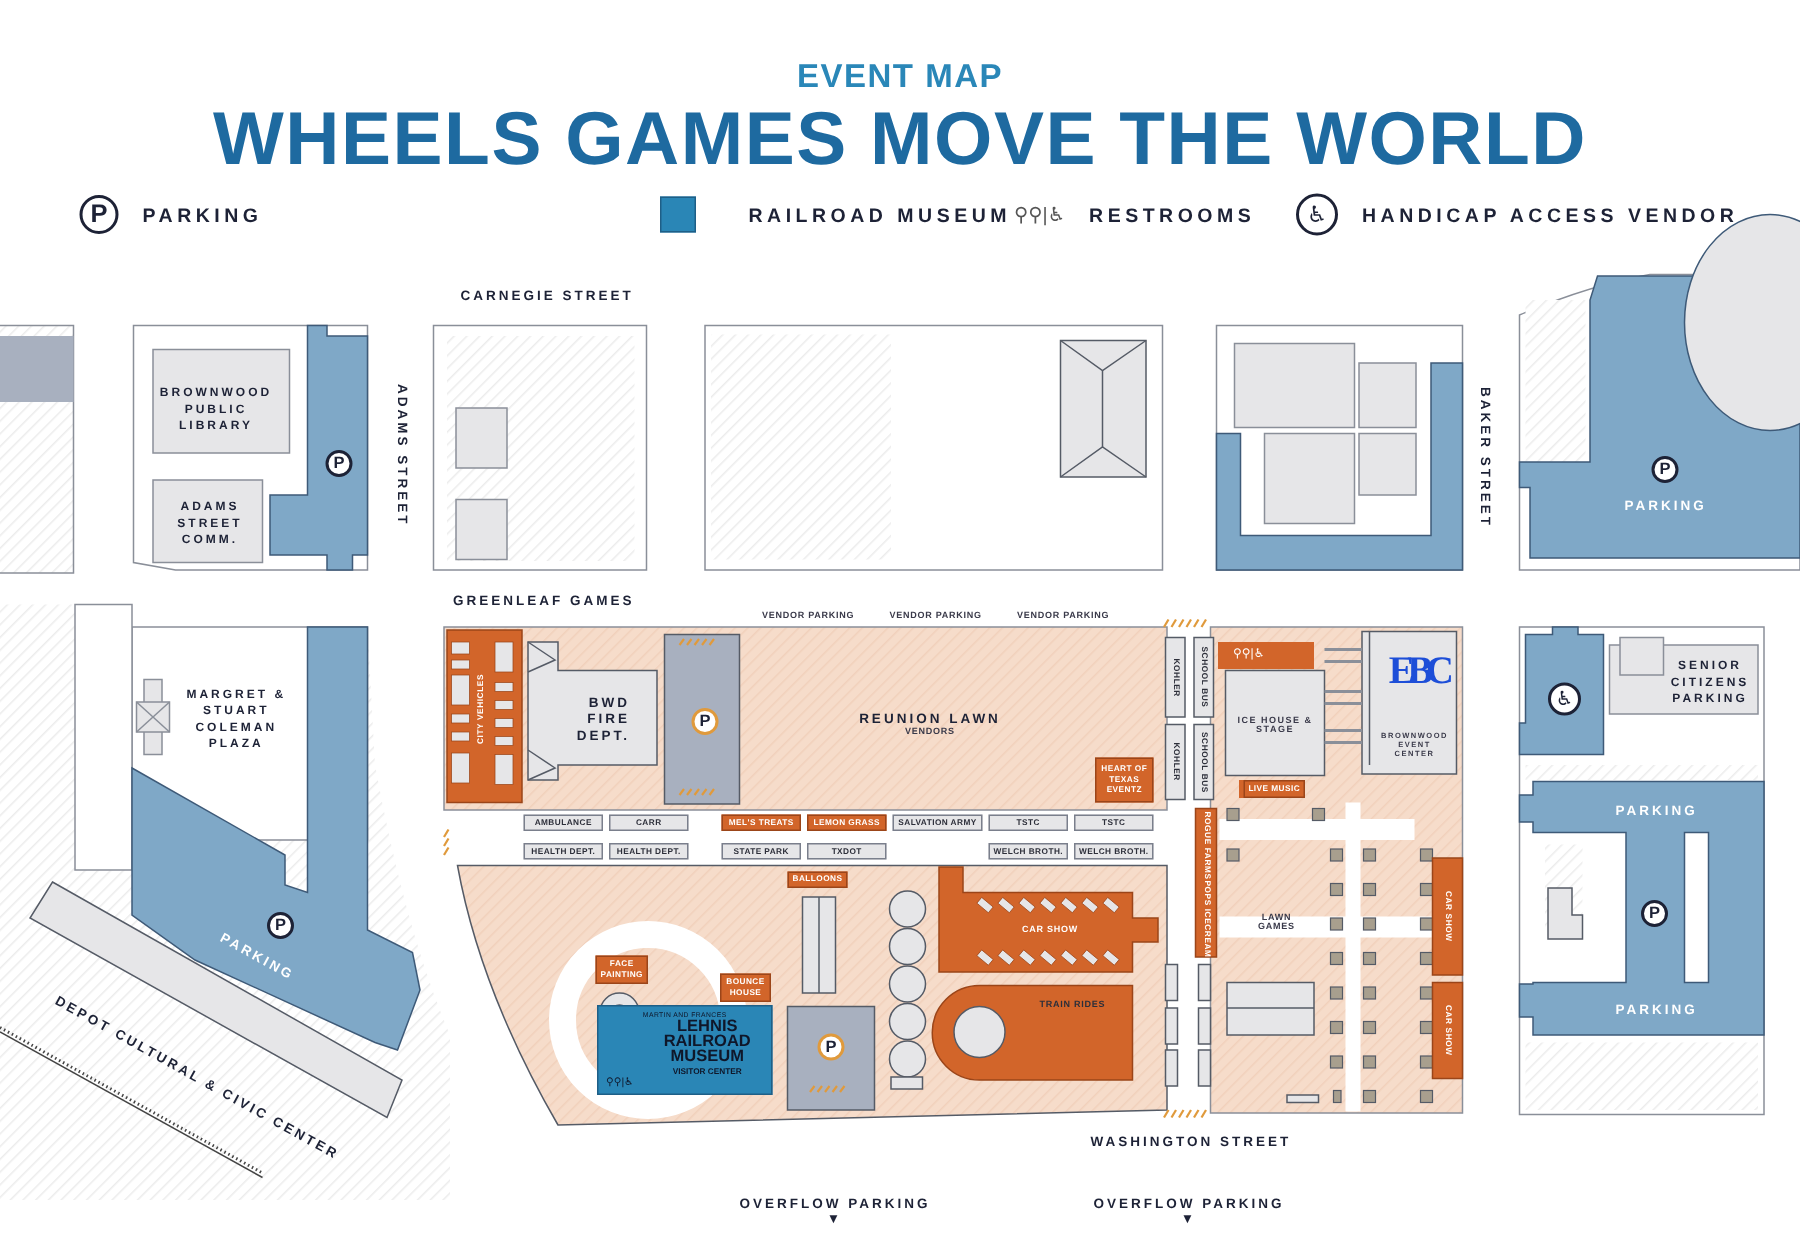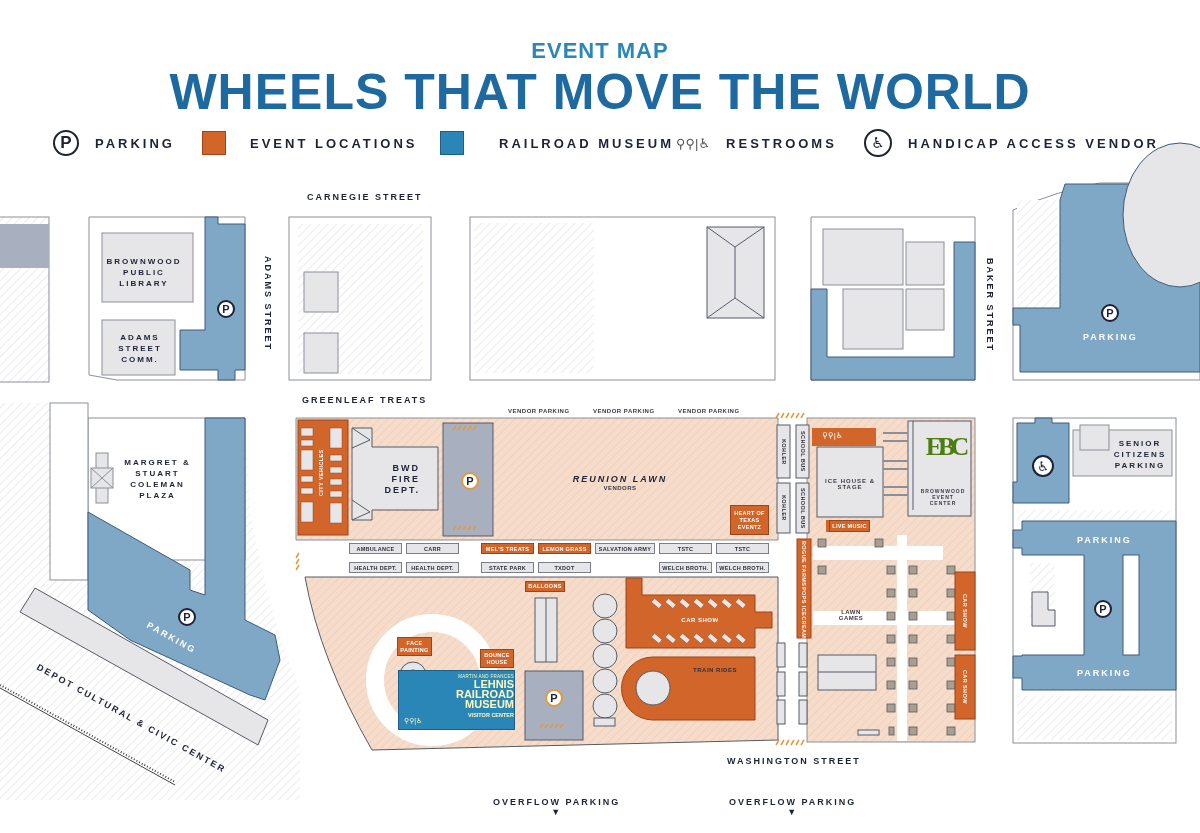--- a/index.html
+++ b/index.html
@@ -16,21 +16,21 @@
   .lbl{position:absolute;font-size:9px;letter-spacing:2px;font-weight:600;color:#1d2236;text-align:center;white-space:nowrap;line-height:11px;}
   .lbl-sm{position:absolute;font-size:6px;letter-spacing:.5px;font-weight:700;color:#3a3a4a;text-align:center;white-space:nowrap;}
   .chip{position:absolute;height:11px;border:1px solid #7a7f8c;background:#e6e6e8;font-size:5.5px;font-weight:700;color:#2d2f3a;display:flex;align-items:center;justify-content:center;letter-spacing:.3px;white-space:nowrap;box-sizing:border-box;}
   .chip.o{background:#d2652a;border-color:#9b4519;color:#fff;}
   .orange-box{position:absolute;background:#d2652a;border:1px solid #9b4519;color:#fff;font-size:5.5px;font-weight:700;text-align:center;display:flex;align-items:center;justify-content:center;line-height:7px;box-sizing:border-box;letter-spacing:.3px;}
   .vert{position:absolute;writing-mode:vertical-rl;font-size:9px;letter-spacing:2px;font-weight:600;color:#1d2236;white-space:nowrap;}
   .vert-sm{position:absolute;writing-mode:vertical-rl;font-size:5.5px;letter-spacing:.4px;font-weight:700;white-space:nowrap;display:flex;align-items:center;justify-content:center;box-sizing:border-box;}
   .pmark{position:absolute;width:18px;height:18px;border-radius:50%;background:#fff;border:2px solid #1d2236;box-sizing:border-box;font-size:11px;font-weight:900;display:flex;align-items:center;justify-content:center;color:#1d2236;}
   .pmark.no{border-color:#e09a3c;}
   .white-lbl{position:absolute;font-size:9px;letter-spacing:2px;font-weight:600;color:#fff;white-space:nowrap;}
-  .museum{position:absolute;background:#2a86b6;color:#fef9c3;text-align:right;}
+  .museum{position:absolute;background:#2a86b6;color:#0f172a;text-align:center;}
   .arrow{display:block;font-size:9px;line-height:9px;}
 </style>
 </head>
 <body>
 
 <svg class="map" width="1200" height="833" viewBox="0 0 1200 833">
   <defs>
     <pattern id="hatch" width="6" height="6" patternUnits="userSpaceOnUse" patternTransform="rotate(45)">
       <rect width="6" height="6" fill="#ffffff"></rect>
       <line x1="0" y1="0" x2="0" y2="6" stroke="#ececec" stroke-width="2"></line>
@@ -284,58 +284,54 @@
     <rect x="666" y="636" width="10" height="5" transform="rotate(40 671 638)"></rect>
     <rect x="680" y="636" width="10" height="5" transform="rotate(40 685 638)"></rect>
     <rect x="694" y="636" width="10" height="5" transform="rotate(40 699 638)"></rect>
     <rect x="708" y="636" width="10" height="5" transform="rotate(40 713 638)"></rect>
     <rect x="722" y="636" width="10" height="5" transform="rotate(40 727 638)"></rect>
     <rect x="736" y="636" width="10" height="5" transform="rotate(40 741 638)"></rect>
   </g>
 </svg>
 
 <div class="abs header-sub">EVENT MAP</div>
-<div class="abs header-title">WHEELS THAT MOVE THE WORLD</div>
+<div class="abs header-title">WHEELS GAMES MOVE THE WORLD</div>
 
 <div class="abs legend">
   <div class="lg-item" style="left:53px;">
     <div class="p-circle">P</div>
     <span class="lg-label">PARKING</span>
-  </div>
-  <div class="lg-item" style="left:202px;">
-    <div class="sw" style="background:#d2652a;border:1px solid #9b4519;"></div>
-    <span class="lg-label" style="margin-left:24px;">EVENT LOCATIONS</span>
   </div>
   <div class="lg-item" style="left:440px;">
     <div class="sw" style="background:#2a86b6;border:1px solid #1e5f87;"></div>
     <span class="lg-label" style="margin-left:24px;padding-left:11px;">RAILROAD MUSEUM</span>
   </div>
   <div class="lg-item" style="left:676px;">
     <span style="font-size:13px;color:#555;">⚲⚲|♿</span>
     <span class="lg-label">RESTROOMS</span>
   </div>
   <div class="lg-item" style="left:864px;">
     <div class="p-circle" style="font-size:15px;font-weight:400;width:28px;height:28px;">♿</div>
     <span class="lg-label">HANDICAP ACCESS VENDOR</span>
   </div>
 </div>
 
 <div class="lbl" style="left:307px;top:192px;">CARNEGIE STREET</div>
 <div class="vert" style="left:263px;top:256px;">ADAMS STREET</div>
 <div class="vert" style="left:985px;top:258px;">BAKER STREET</div>
-<div class="lbl" style="left:302px;top:395px;">GREENLEAF TREATS</div>
+<div class="lbl" style="left:302px;top:395px;">GREENLEAF GAMES</div>
 <div class="lbl" style="left:727px;top:756px;">WASHINGTON STREET</div>
 
 <div class="lbl" style="left:104px;top:256px;width:80px;white-space:normal;font-size:8px;">BROWNWOOD PUBLIC LIBRARY</div>
 <div class="lbl" style="left:104px;top:332px;width:72px;white-space:normal;font-size:8px;">ADAMS STREET COMM.</div>
 <div class="lbl" style="left:120px;top:457px;width:75px;white-space:normal;font-size:8px;">MARGRET &amp; STUART COLEMAN PLAZA</div>
 <div class="lbl" style="left:40px;top:662px;transform:rotate(29deg);transform-origin:left top;font-size:9px;">DEPOT CULTURAL &amp; CIVIC CENTER</div>
 <div class="lbl" style="left:375px;top:463px;width:45px;white-space:normal;font-size:9px;text-align:right;">BWD FIRE DEPT.</div>
 <div class="lbl" style="left:1110px;top:438px;width:60px;white-space:normal;font-size:8px;">SENIOR CITIZENS PARKING</div>
-<div class="abs" style="left:925px;top:432px;width:40px;text-align:center;font-family:'Liberation Serif',serif;font-size:26px;font-weight:700;color:#4d7c0f;letter-spacing:-5px;">EBC</div>
+<div class="abs" style="left:925px;top:432px;width:40px;text-align:center;font-family:'Liberation Serif',serif;font-size:26px;font-weight:700;color:#1d4ed8;letter-spacing:-5px;">EBC</div>
 <div class="lbl-sm" style="left:918px;top:488px;width:50px;white-space:normal;font-size:5px;letter-spacing:1px;">BROWNWOOD EVENT CENTER</div>
 <div class="lbl-sm" style="left:822px;top:478px;width:56px;white-space:normal;letter-spacing:1px;">ICE HOUSE &amp; STAGE</div>
 <div class="abs" style="left:822px;top:431px;color:#fff;font-size:8px;">⚲⚲|♿</div>
 
 <div class="pmark" style="left:217px;top:300px;">P</div>
 <div class="pmark" style="left:1101px;top:304px;">P</div>
 <div class="white-lbl" style="left:1083px;top:332px;">PARKING</div>
 <div class="pmark" style="left:178px;top:608px;">P</div>
 <div class="white-lbl" style="left:150px;top:620px;transform:rotate(29deg);transform-origin:left top;">PARKING</div>
 <div class="pmark no" style="left:461px;top:472px;">P</div>
@@ -351,21 +347,21 @@
 
 <div class="lbl" style="left:493px;top:797px;">
   <span>OVERFLOW PARKING</span>
   <span class="arrow">▼</span>
 </div>
 <div class="lbl" style="left:729px;top:797px;">
   <span>OVERFLOW PARKING</span>
   <span class="arrow">▼</span>
 </div>
 
-<div class="lbl" style="left:560px;top:474px;width:120px;font-style:italic;">REUNION LAWN</div>
+<div class="lbl" style="left:560px;top:474px;width:120px;">REUNION LAWN</div>
 <div class="lbl-sm" style="left:560px;top:485px;width:120px;">VENDORS</div>
 <div class="vert-sm" style="left:313px;top:445px;width:16px;height:55px;color:#fff;transform:rotate(180deg);">CITY VEHICLES</div>
 <div class="orange-box" style="left:730px;top:505px;width:39px;height:30px;white-space:normal;">HEART OF TEXAS EVENTZ</div>
 <div class="orange-box" style="left:829px;top:520px;width:41px;height:12px;">LIVE MUSIC</div>
 <div class="lbl-sm" style="left:831px;top:609px;width:40px;white-space:normal;">LAWN GAMES</div>
 <div class="lbl-sm" style="left:660px;top:617px;width:80px;color:#fff;">CAR SHOW</div>
 <div class="vert-sm" style="left:957px;top:575px;width:16px;height:72px;color:#fff;">CAR SHOW</div>
 <div class="vert-sm" style="left:957px;top:658px;width:16px;height:58px;color:#fff;">CAR SHOW</div>
 <div class="lbl-sm" style="left:680px;top:667px;width:70px;color:#2d2f3a;">TRAIN RIDES</div>
 <div class="orange-box" style="left:525px;top:581px;width:40px;height:11px;">BALLOONS</div>

